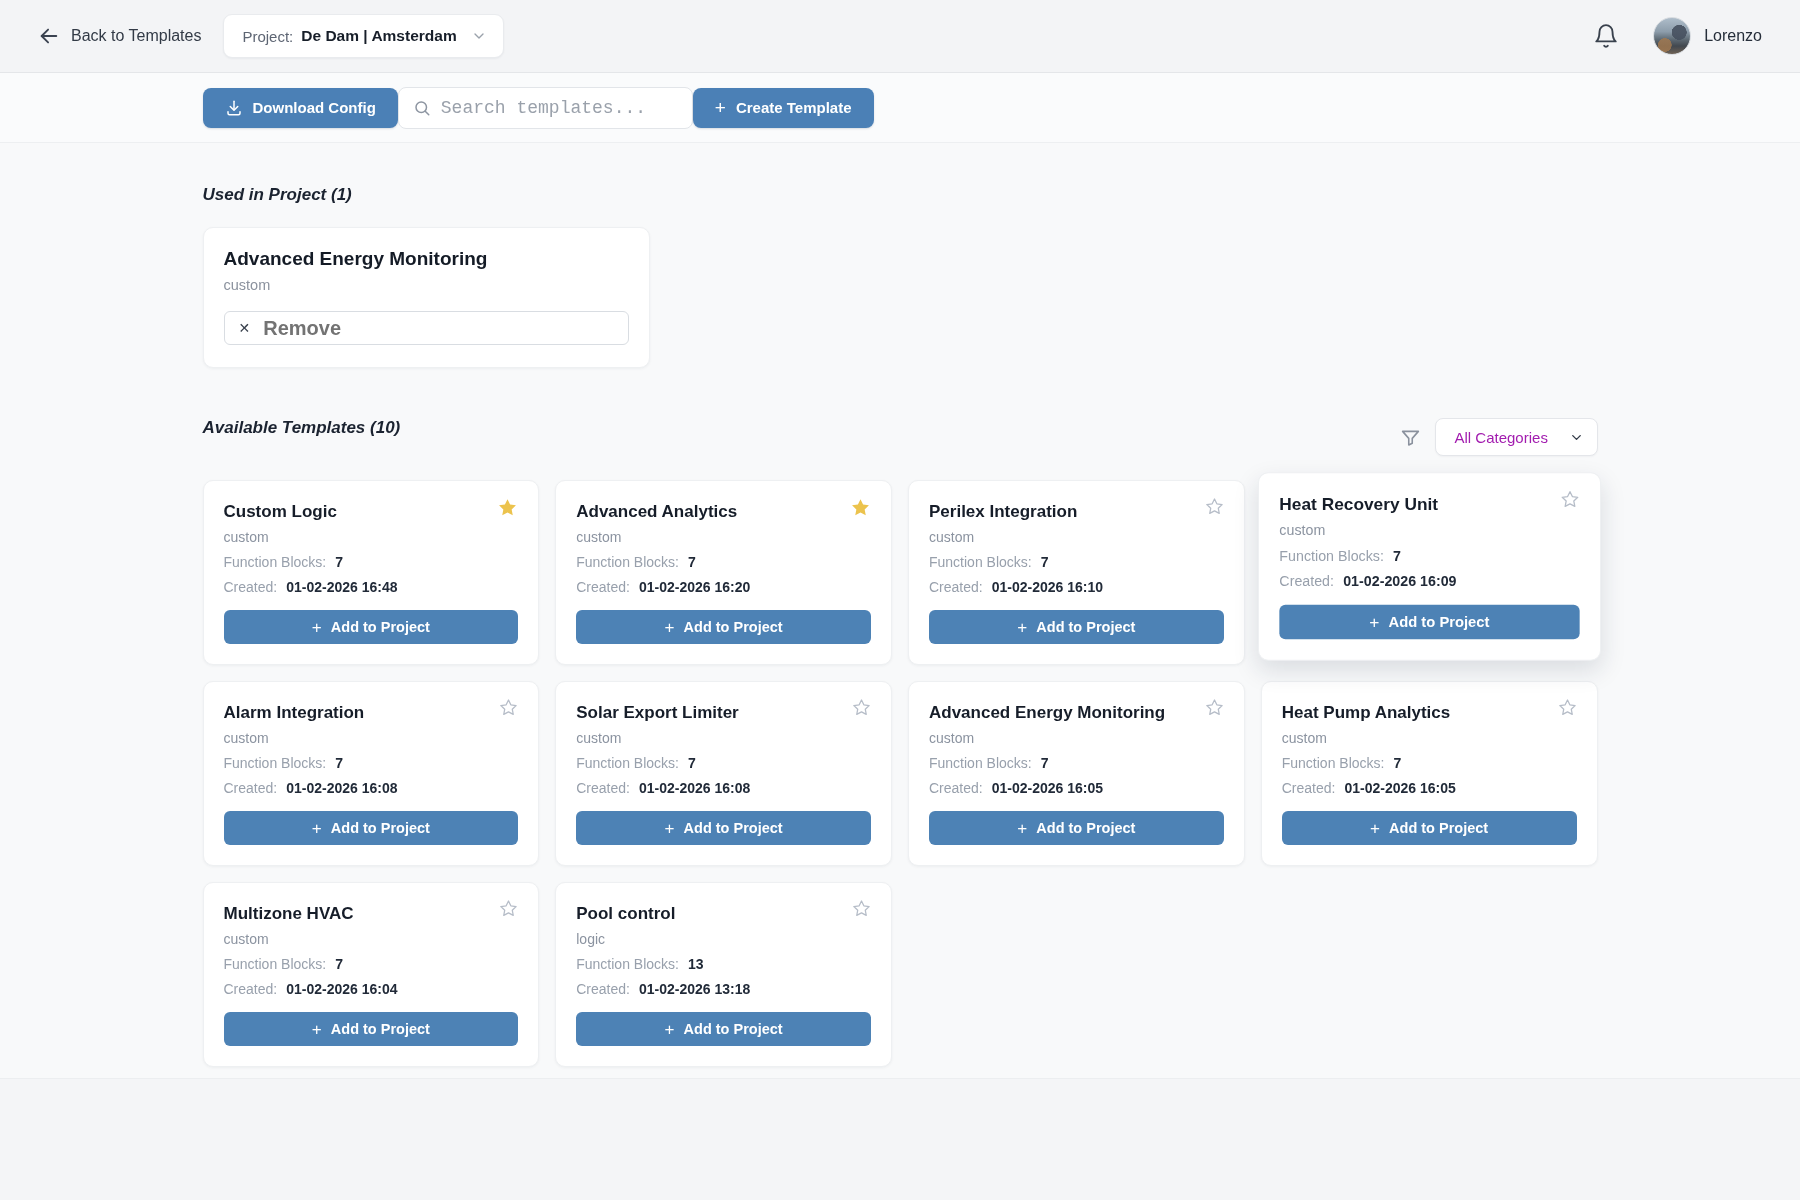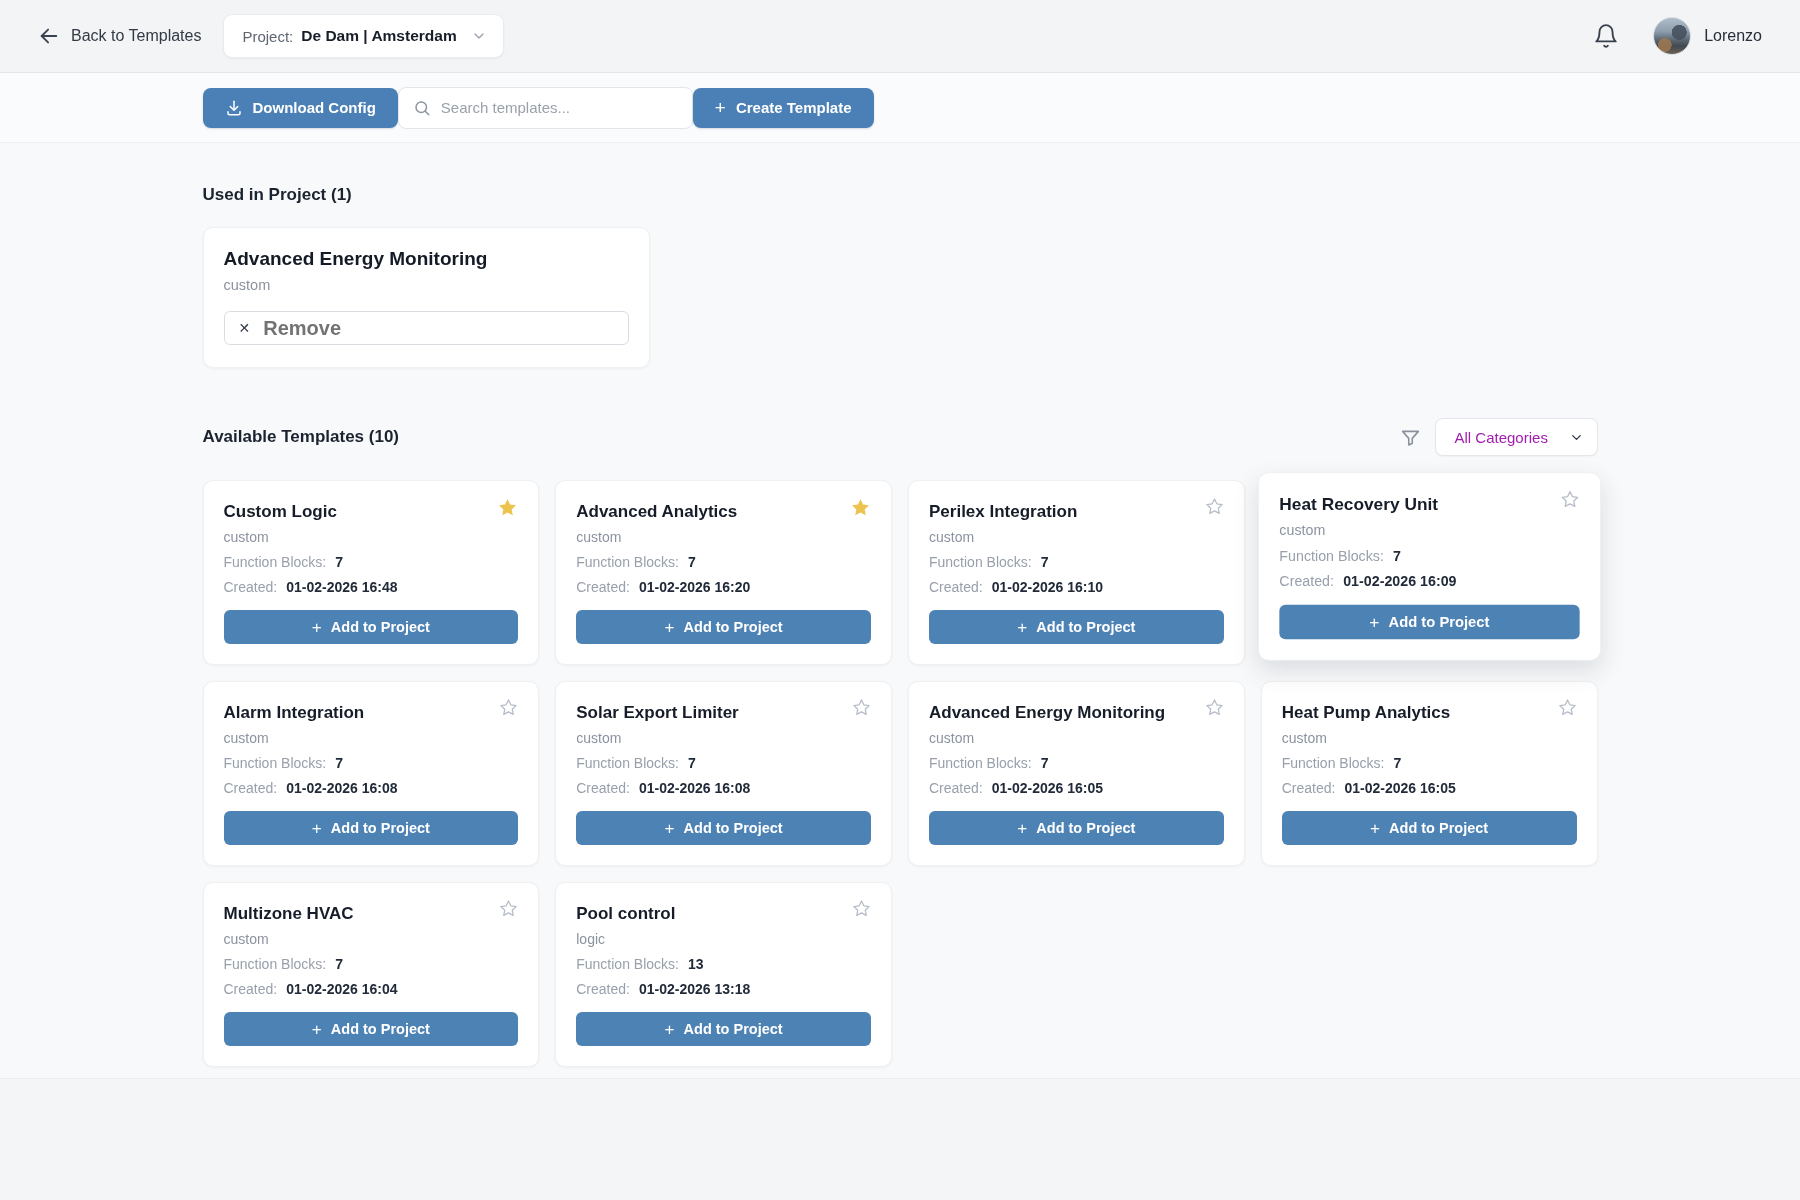--- a/index.html
+++ b/index.html
@@ -52,47 +52,47 @@
     font-family:"Liberation Sans", sans-serif;
     display:flex; align-items:center; gap:10px; cursor:pointer;
     box-shadow:0 1px 2px rgba(30,50,80,.15);
   }
   .btn-primary .plus-glyph { font-size:19px; font-weight:400; line-height:1; }
   .search-box {
     width:295px; height:42px; background:#fff; border:1px solid #e2e5e9;
     border-radius:8px; display:flex; align-items:center; padding:0 14px; gap:10px;
   }
   .search-box input {
-    border:none; outline:none; flex:1; font-size:15px;
-    font-family:Liberation Sans, sans-serif; color:#2a3240; background:transparent;
+    border:none; outline:none; flex:1; font-size:18px;
+    font-family:Liberation Mono, monospace; color:#2a3240; background:transparent;
   }
   .search-box input::placeholder { color:#9aa1ab; }
 
   
   main { width:1395px; margin:0 auto; padding-top:42px; }
-  .section-heading { font-size:17px; font-weight:700; color:#1b2330; }
+  .section-heading { font-size:17px; font-weight:700; color:#1b2330;font-style:italic; }
 
   .used-card {
     margin-top:22px; width:447px; background:#fff; border:1px solid #eef0f2;
     border-radius:10px; box-shadow:0 1px 3px rgba(25,35,55,.05);
     padding:20px 20px 22px;
   }
   .used-card h3 { font-size:19px; font-weight:700; color:#141b26; }
   .used-card .category { margin-top:7px; font-size:14.5px; color:#8b929e; }
   .btn-remove {
     margin-top:18px; width:100%; height:34px; background:#fff;
     border:1px solid #d9dde2; border-radius:6px; cursor:pointer;
     display:flex; align-items:center; gap:13px; padding:0 14px;
     font-family:"Liberation Sans", sans-serif;
   }
   .btn-remove .x-glyph { font-size:14px; color:#39414d; }
   .btn-remove .rm-label { font-size:20px; font-weight:700; color:#737373; }
 
   .available-head {
-    margin-top:50px; display:flex; align-items:center; justify-content:space-between;
+    margin-top:50px; display:flex; justify-content:space-between;
   }
   .avail-controls { display:flex; align-items:center; gap:14px; }
   .funnel { display:flex; cursor:pointer; }
   .category-select {
     width:163px; height:38px; background:#fff; border:1px solid #e4e6ea;
     border-radius:8px; display:flex; align-items:center; justify-content:space-between;
     padding:0 13px 0 19px; cursor:pointer; box-shadow:0 1px 2px rgba(20,30,50,.04);
   }
   .category-select .sel-label { font-size:15px; color:#a21caf; }
 

